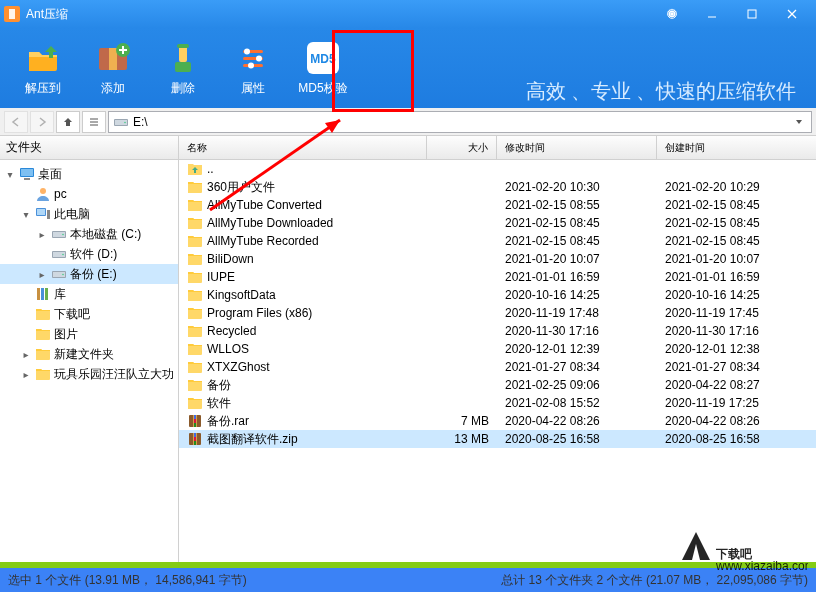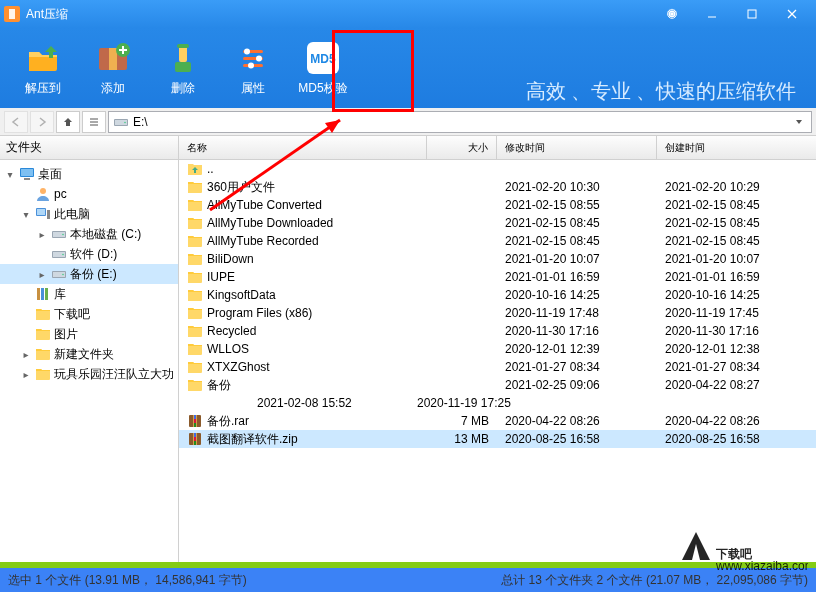--- a/index.html
+++ b/index.html
@@ -500,20 +500,26 @@
               <use href="#i-folder"></use>
             </svg>
             <span>备份</span>
           </div>
           <div class="fl-cell col-size"></div>
           <div class="fl-cell col-mtime">2021-02-25 09:06</div>
           <div class="fl-cell col-ctime">2020-04-22 08:27</div>
           <div class="fl-cell col-note"></div>
         </div>
         <div class="fl-row">
+          <div class="fl-cell col-name">
+            <svg class="ficon">
+              <use href="#i-folder"></use>
+            </svg>
+            <span>软件</span>
+          </div>
           <div class="fl-cell col-size"></div>
           <div class="fl-cell col-mtime">2021-02-08 15:52</div>
           <div class="fl-cell col-ctime">2020-11-19 17:25</div>
           <div class="fl-cell col-note"></div>
         </div>
         <div class="fl-row">
           <div class="fl-cell col-name">
             <svg class="ficon">
               <use href="#i-archive"></use>
             </svg>

